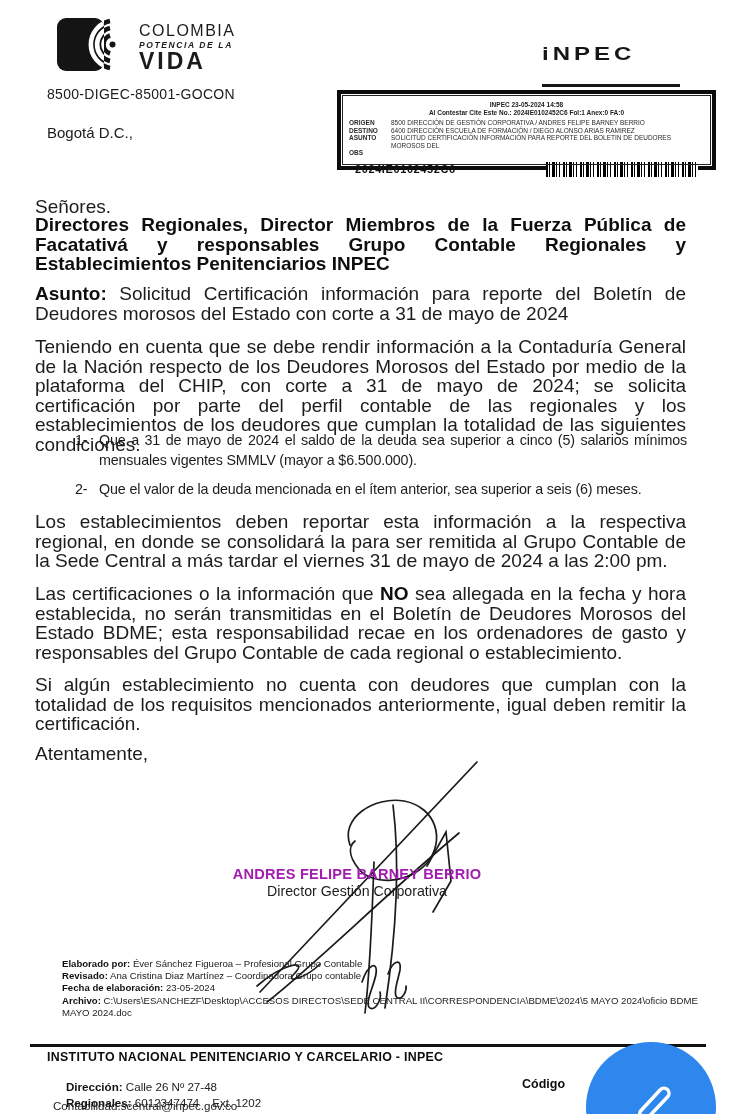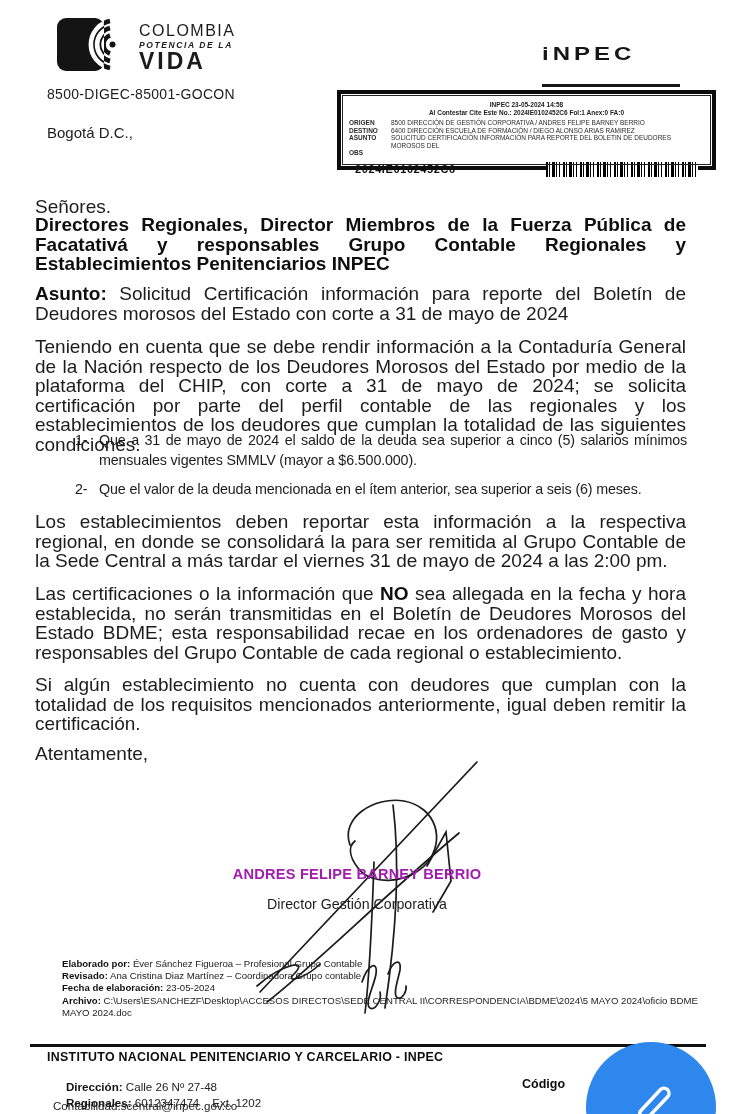--- a/index.html
+++ b/index.html
@@ -39,21 +39,21 @@
   }
 
   
   .bodytext { left:35px; width:651px; font-size:19px; line-height:19.5px; text-align:justify; color:#1c1c1c; }
   .bold { font-weight:bold; color:#0e0e0e; }
   .list-item { left:47px; width:640px; padding-left:52px; font-size:14.3px; line-height:19.5px; text-align:justify; letter-spacing:-0.15px; }
   .list-num { position:absolute; left:28px; top:0; }
 
   .sig-block { left:150px; top:866px; width:414px; text-align:center; }
   .sig-name { font-size:14.6px; font-weight:bold; color:#a21caf; letter-spacing:.2px; }
-  .sig-title { font-size:14.2px; margin-top:14px; }
+  .sig-title { font-size:14.2px; margin-top:1px; }
   .sig-svg { left:222px; top:750px; pointer-events:none; }
 
   
   .footnotes { left:62px; top:958px; width:655px; font-size:9.6px; line-height:12.2px; color:#222; }
   .footnotes .lbl { font-weight:bold; color:#111; }
 
   
   .foot-rule { left:30px; top:1044px; width:676px; height:2.5px; background:#111; }
   .foot-inst { left:47px; top:1050px; font-size:12.4px; font-weight:bold; letter-spacing:.3px; color:#0d0d0d; }
   .foot-line { left:53px; font-size:11.6px; color:#222; white-space:pre-wrap; }

